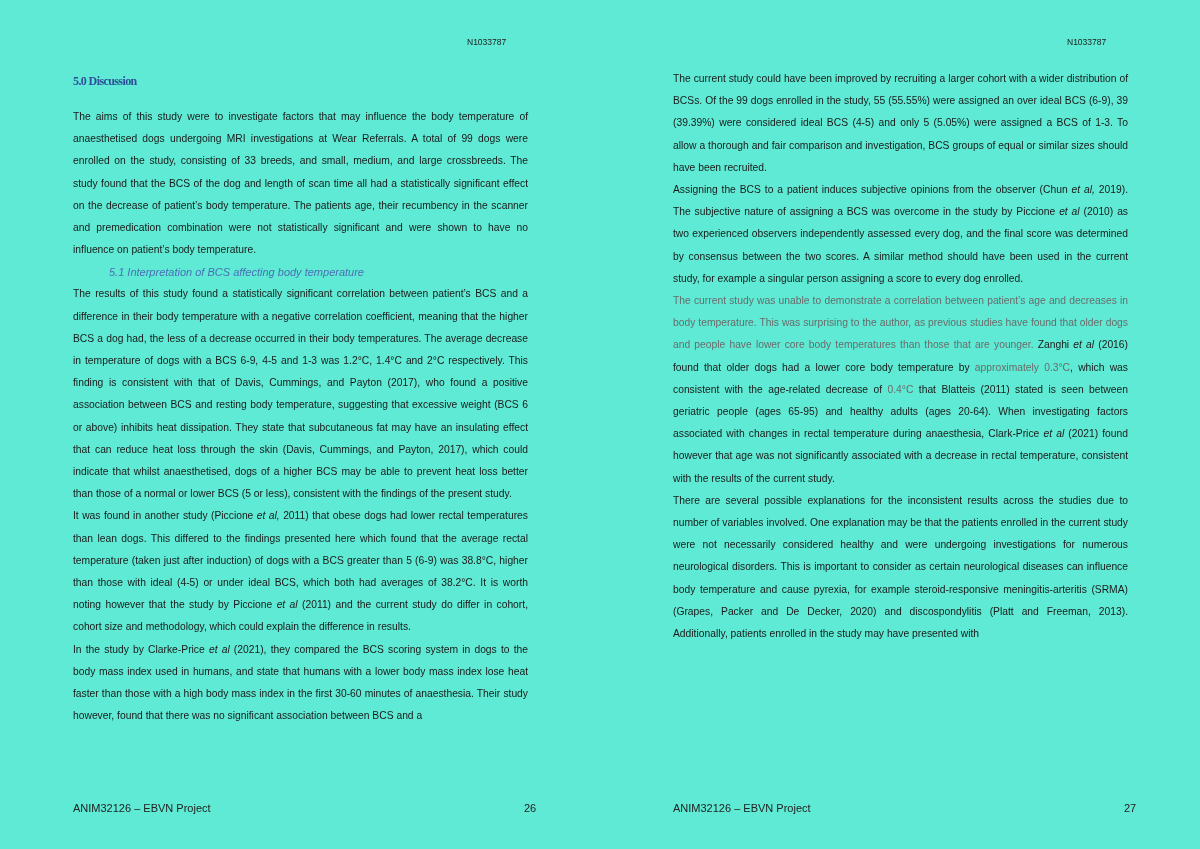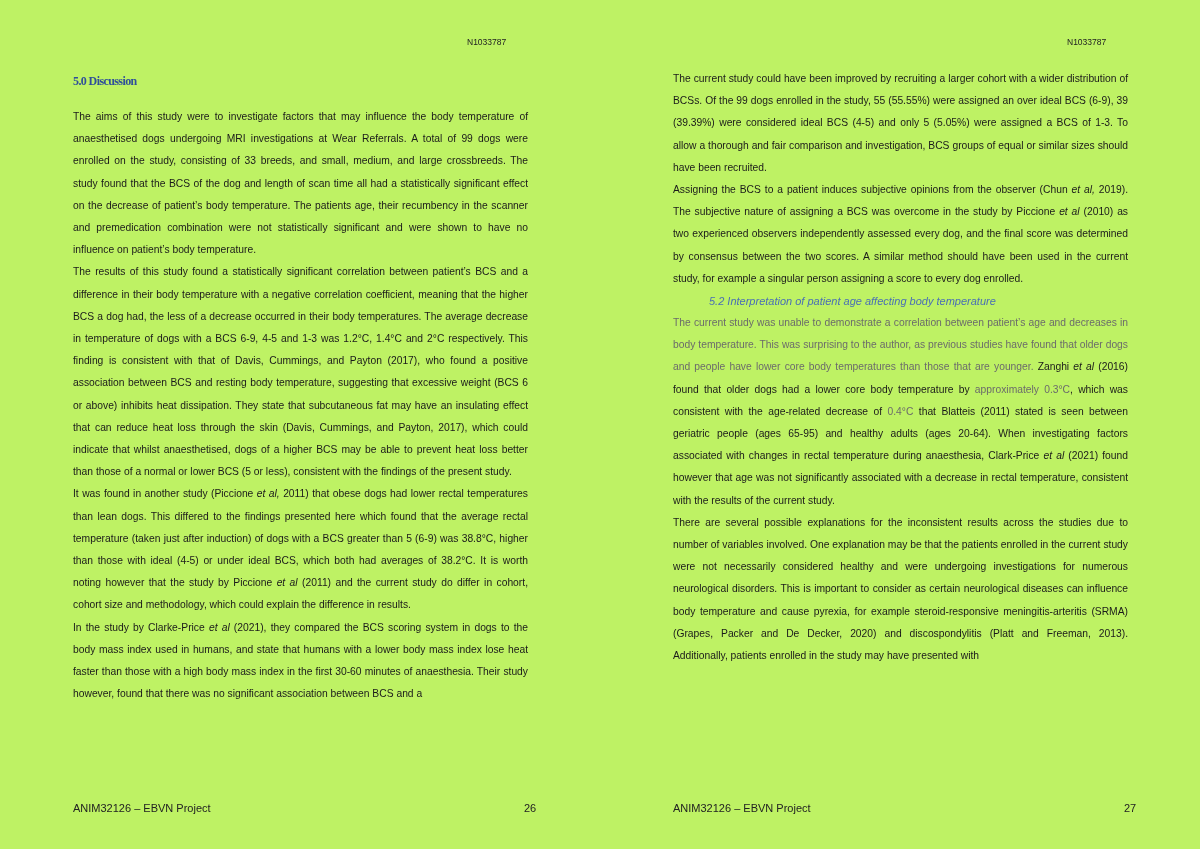--- a/index.html
+++ b/index.html
@@ -1,18 +1,18 @@
 <!DOCTYPE html>
 <html><head>
 <meta charset="utf-8">
 <style>
   html, body { margin: 0; padding: 0; background: #ffffff; }
   body { width: 1200px; height: 849px; position: relative; overflow: hidden;
          font-family: "Liberation Sans", "DejaVu Sans", sans-serif; color: #1a1a1a; }
-  .page { position: absolute; top: 0; width: 600px; height: 849px; background: #bef264; }
+  .page { position: absolute; top: 0; width: 600px; height: 849px; background: #5eead4; }
   .page.left { left: 0; }
   .page.right { left: 600px; }
   .hdr { position: absolute; top: 37px; font-size: 8.5px; color: #222; }
   .page.left .hdr { left: 467px; }
   .page.right .hdr { left: 467px; }
   .body { position: absolute; left: 73px; width: 455px; top: 70px; }
   .page.right .body { left: 73px; top: 68px; }
   .h1 { font-weight: bold; color: #2f4f9a; font-size: 12px; letter-spacing: -0.6px; margin: 0; height: 22px; line-height: 22px; font-family: Liberation Serif, serif; }
   .spacer { height: 14px; }
   p { margin: 0; font-size: 10.3px; line-height: 22.2px; text-align: justify; text-align-last: left; }
@@ -25,32 +25,32 @@
 </style>
 </head>
 <body>
 
 <div class="page left">
   <div class="hdr">N1033787</div>
   <div class="body">
     <h1 class="h1">5.0 Discussion</h1>
     <div class="spacer"></div>
     <p>The aims of this study were to investigate factors that may influence the body temperature of anaesthetised dogs undergoing MRI investigations at Wear Referrals. A total of 99 dogs were enrolled on the study, consisting of 33 breeds, and small, medium, and large crossbreeds. The study found that the BCS of the dog and length of scan time all had a statistically significant effect on the decrease of patient’s body temperature. The patients age, their recumbency in the scanner and premedication combination were not statistically significant and were shown to have no influence on patient’s body temperature.</p>
+    <div class="h2">5.1 Interpretation of BCS affecting body temperature</div>
     <p>The results of this study found a statistically significant correlation between patient’s BCS and a difference in their body temperature with a negative correlation coefficient, meaning that the higher BCS a dog had, the less of a decrease occurred in their body temperatures. The average decrease in temperature of dogs with a BCS 6-9, 4-5 and 1-3 was 1.2°C, 1.4°C and 2°C respectively. This finding is consistent with that of Davis, Cummings, and Payton (2017), who found a positive association between BCS and resting body temperature, suggesting that excessive weight (BCS 6 or above) inhibits heat dissipation. They state that subcutaneous fat may have an insulating effect that can reduce heat loss through the skin (Davis, Cummings, and Payton, 2017), which could indicate that whilst anaesthetised, dogs of a higher BCS may be able to prevent heat loss better than those of a normal or lower BCS (5 or less), consistent with the findings of the present study.</p>
     <p><span>It was found in another study (Piccione </span><em>et al,</em><span> 2011) that obese dogs had lower rectal temperatures than lean dogs. This differed to the findings presented here which found that the average rectal temperature (taken just after induction) of dogs with a BCS greater than 5 (6-9) was 38.8°C, higher than those with ideal (4-5) or under ideal BCS, which both had averages of 38.2°C. It is worth noting however that the study by Piccione </span><em>et al</em><span> (2011) and the current study do differ in cohort, cohort size and methodology, which could explain the difference in results.</span></p>
     <p><span>In the study by Clarke-Price </span><em>et al</em><span> (2021), they compared the BCS scoring system in dogs to the body mass index used in humans, and state that humans with a lower body mass index lose heat faster than those with a high body mass index in the first 30-60 minutes of anaesthesia. Their study however, found that there was no significant association between BCS and a</span></p>
   </div>
   <div class="ftr ftr-left">ANIM32126 – EBVN Project</div>
   <div class="ftr ftr-num">26</div>
 </div>
 
 <div class="page right">
   <div class="hdr">N1033787</div>
   <div class="body">
     <p>The current study could have been improved by recruiting a larger cohort with a wider distribution of BCSs. Of the 99 dogs enrolled in the study, 55 (55.55%) were assigned an over ideal BCS (6-9), 39 (39.39%) were considered ideal BCS (4-5) and only 5 (5.05%) were assigned a BCS of 1-3. To allow a thorough and fair comparison and investigation, BCS groups of equal or similar sizes should have been recruited.</p>
     <p><span>Assigning the BCS to a patient induces subjective opinions from the observer (Chun </span><em>et al,</em><span> 2019). The subjective nature of assigning a BCS was overcome in the study by Piccione </span><em>et al</em><span> (2010) as two experienced observers independently assessed every dog, and the final score was determined by consensus between the two scores. A similar method should have been used in the current study, for example a singular person assigning a score to every dog enrolled.</span></p>
-    <div class="h2">5.2 Interpretation of patient age affecting body temperature</div>
     <p><span class="gray">The current study was unable to demonstrate a correlation between patient’s age and decreases in body temperature. This was surprising to the author, as previous studies have found that older dogs and people have lower core body temperatures than those that are younger.</span><span>  Zanghi </span><em>et al</em><span> (2016) found that older dogs had a lower core body temperature by </span><span class="gray">approximately 0.3°C</span><span>, which was consistent with the age-related decrease of </span><span class="gray">0.4°C</span><span> that Blatteis (2011) stated is seen between geriatric people (ages 65-95) and healthy adults (ages 20-64). When investigating factors associated with changes in rectal temperature during anaesthesia, Clark-Price </span><em>et al</em><span> (2021) found however that age was not significantly associated with a decrease in rectal temperature, consistent with the results of the current study.</span></p>
     <p>There are several possible explanations for the inconsistent results across the studies due to number of variables involved. One explanation may be that the patients enrolled in the current study were not necessarily considered healthy and were undergoing investigations for numerous neurological disorders. This is important to consider as certain neurological diseases can influence body temperature and cause pyrexia, for example steroid-responsive meningitis-arteritis (SRMA) (Grapes, Packer and De Decker, 2020) and discospondylitis (Platt and Freeman, 2013). Additionally, patients enrolled in the study may have presented with</p>
   </div>
   <div class="ftr ftr-left">ANIM32126 – EBVN Project</div>
   <div class="ftr ftr-num">27</div>
 </div>
 
 </body></html>

